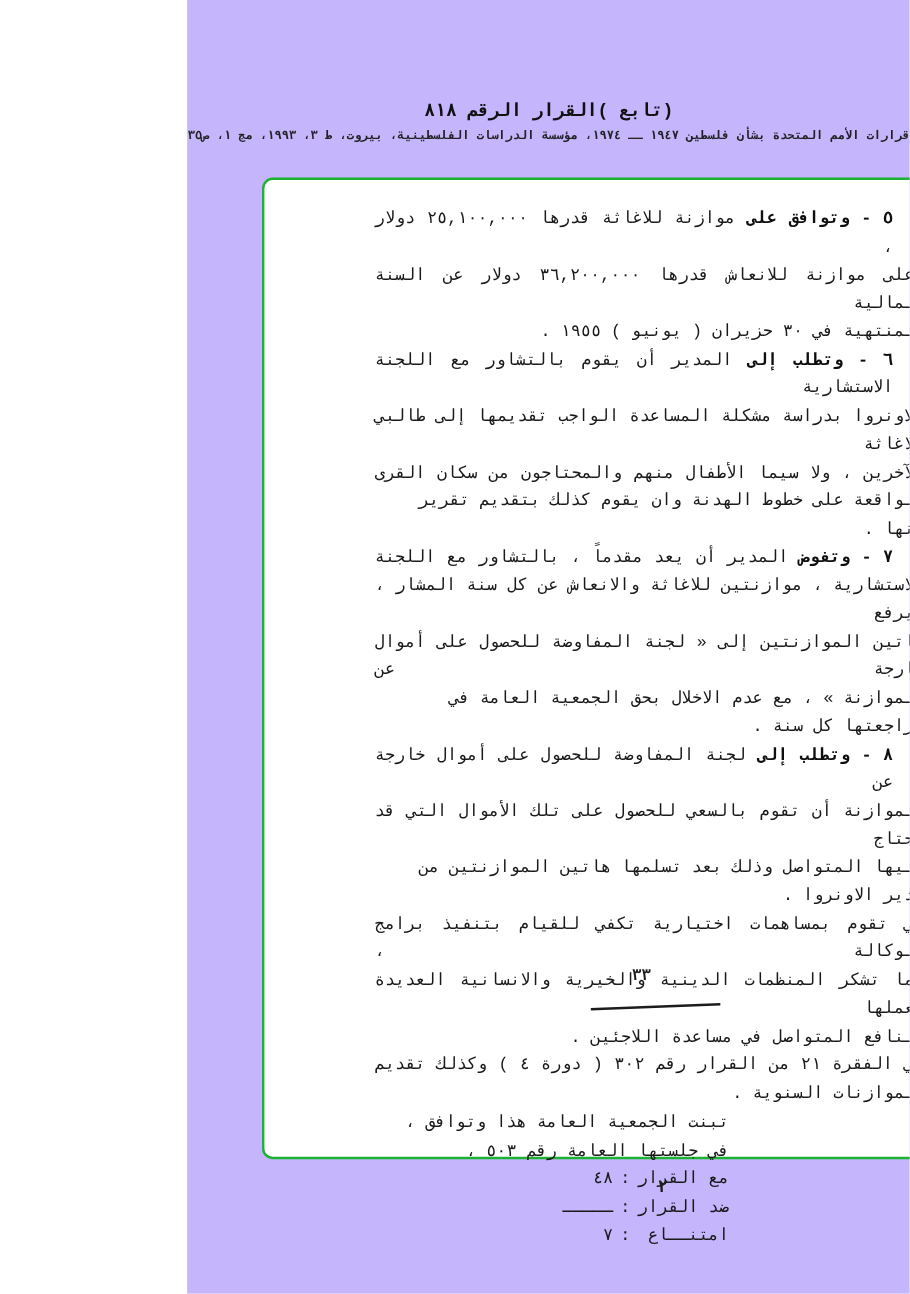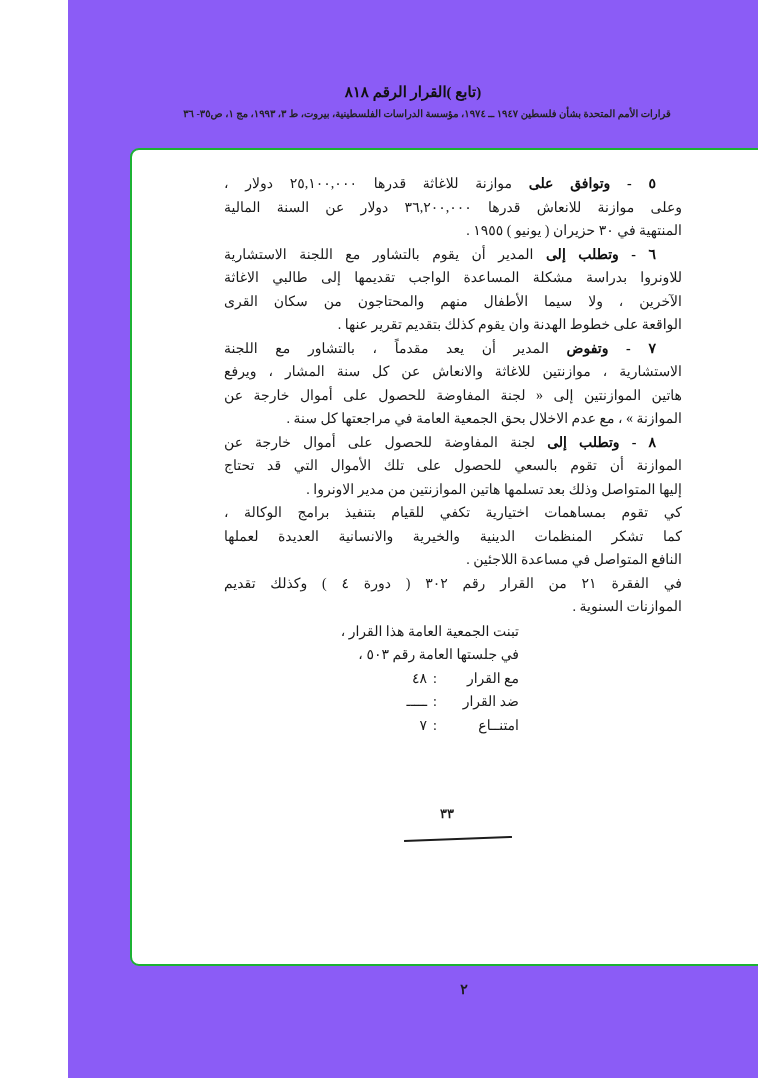--- a/index.html
+++ b/index.html
@@ -1,20 +1,20 @@
 <!DOCTYPE html>
 <html lang="ar" dir="rtl"><head>
 <meta charset="utf-8">
 <style>
   html,body{margin:0;padding:0;}
   .page{
     position:relative;
-    width:690px;height:1078px;
-    background:#8b5cf6;
-    font-family:Liberation Serif, serif;
+    width:602px;height:1078px;
+    background:#c4b5fd;
+    font-family:Liberation Mono, monospace;
     direction:rtl;
     color:#1a1a1a;
     overflow:hidden;
   }
   .title{
     position:absolute;top:83px;left:0;right:0;
     text-align:center;
     font-size:15px;font-weight:bold;
     color:#111;
     letter-spacing:0.5px;
@@ -117,21 +117,21 @@
           <div class="line jline">الموازنة أن تقوم بالسعي للحصول على تلك الأموال التي قد تحتاج</div>
           <div class="line rline">إليها المتواصل وذلك بعد تسلمها هاتين الموازنتين من مدير الاونروا .</div>
           <div class="line jline">كي تقوم بمساهمات اختيارية تكفي للقيام بتنفيذ برامج الوكالة ،</div>
           <div class="line jline">كما تشكر المنظمات الدينية والخيرية والانسانية العديدة لعملها</div>
           <div class="line rline">النافع المتواصل في مساعدة اللاجئين .</div>
           <div class="line jline">في الفقرة ٢١ من القرار رقم ٣٠٢ ( دورة ٤ ) وكذلك تقديم</div>
           <div class="line rline">الموازنات السنوية .</div>
         </div>
 
       <div class="adoption" id="adoption">
-          <div class="line">تبنت الجمعية العامة هذا القرار ،</div>
+          <div class="line">تبنت الجمعية العامة هذا وتوافق ،</div>
           <div class="line">في جلستها العامة رقم ٥٠٣ ،</div>
         </div>
 
       <div class="votes" id="votes">
           <div class="vote-row">
             <span class="vote-label">مع القرار</span>
             <span class="vote-colon">:</span>
             <span class="vote-value">٤٨</span>
           </div>
           <div class="vote-row">

